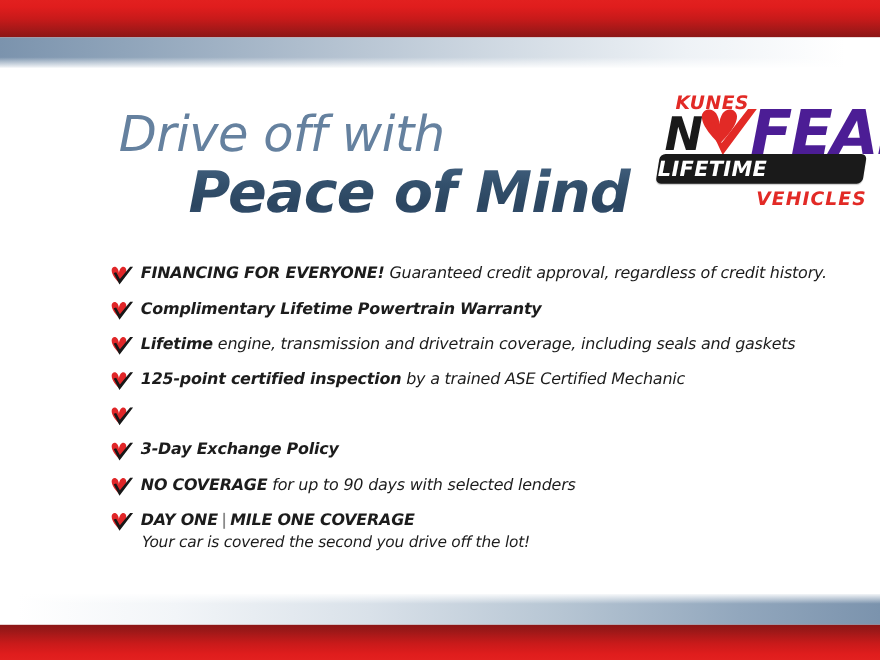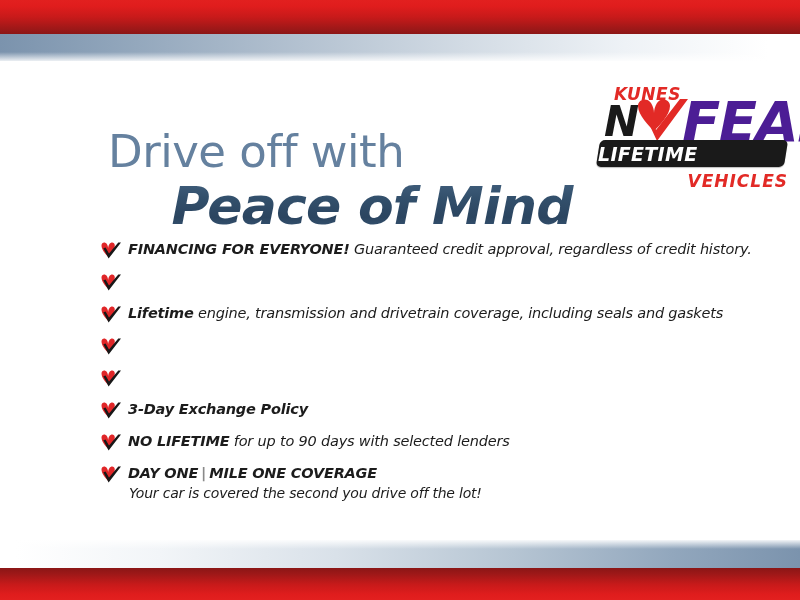--- a/index.html
+++ b/index.html
@@ -65,27 +65,27 @@
 
   
   .headline {
     position: absolute;
     left: 108px;
     top: 98px;
     width: 470px;
   }
   .headline-line1 {
     font-family: "DejaVu Sans", sans-serif;
+    font-style: italic;
     font-weight: normal;
     font-size: 45px;
     line-height: 48px;
     letter-spacing: -0.5px;
     color: #65819f;
     text-shadow: 1px 1px 1px rgba(255,255,255,0.9);
-    margin-top: 30px;
   }
   .headline-line2 {
     font-family: "DejaVu Sans", sans-serif;
     font-style: italic;
     font-weight: bold;
     font-size: 52px;
     line-height: 56px;
     letter-spacing: -0.8px;
     margin-top: 2px;
     margin-left: 58px;
@@ -274,40 +274,42 @@
       <span class="bullet-text"><span class="b">FINANCING FOR EVERYONE!</span><span> Guaranteed credit approval, regardless of credit history.</span></span>
     </div>
 
     <div class="bullet-row">
       <span class="bullet-icon">
         <svg viewBox="0 0 22 18" width="22" height="18" aria-hidden="true">
           <path d="M1.5 4.6 C1.5 1.3, 5 0.3, 6.8 3 C7.7 4.4, 8.1 6.2, 8.1 7.6 C8.1 6.2, 8.6 4.4, 9.5 3 C11.3 0.3, 14.8 1.3, 14.8 4.6 C14.8 8.8, 10.5 13.4, 8.1 15.8 C5.7 13.4, 1.5 8.8, 1.5 4.6 Z" fill="#e02628"></path>
           <path d="M3.3 7.2 L8.6 17.6 L21 1.4 L18.3 1.4 L9.0 12.6 L5.6 6.5 Z" fill="#181818"></path>
         </svg>
       </span>
+      <span class="bullet-text"><span class="b">Complimentary Lifetime Powertrain Warranty</span><span></span></span>
     </div>
 
     <div class="bullet-row">
       <span class="bullet-icon">
         <svg viewBox="0 0 22 18" width="22" height="18" aria-hidden="true">
           <path d="M1.5 4.6 C1.5 1.3, 5 0.3, 6.8 3 C7.7 4.4, 8.1 6.2, 8.1 7.6 C8.1 6.2, 8.6 4.4, 9.5 3 C11.3 0.3, 14.8 1.3, 14.8 4.6 C14.8 8.8, 10.5 13.4, 8.1 15.8 C5.7 13.4, 1.5 8.8, 1.5 4.6 Z" fill="#e02628"></path>
           <path d="M3.3 7.2 L8.6 17.6 L21 1.4 L18.3 1.4 L9.0 12.6 L5.6 6.5 Z" fill="#181818"></path>
         </svg>
       </span>
       <span class="bullet-text"><span class="b">Lifetime</span><span> engine, transmission and drivetrain coverage, including seals and gaskets</span></span>
     </div>
 
 
     <div class="bullet-row">
       <span class="bullet-icon">
         <svg viewBox="0 0 22 18" width="22" height="18" aria-hidden="true">
           <path d="M1.5 4.6 C1.5 1.3, 5 0.3, 6.8 3 C7.7 4.4, 8.1 6.2, 8.1 7.6 C8.1 6.2, 8.6 4.4, 9.5 3 C11.3 0.3, 14.8 1.3, 14.8 4.6 C14.8 8.8, 10.5 13.4, 8.1 15.8 C5.7 13.4, 1.5 8.8, 1.5 4.6 Z" fill="#e02628"></path>
           <path d="M3.3 7.2 L8.6 17.6 L21 1.4 L18.3 1.4 L9.0 12.6 L5.6 6.5 Z" fill="#181818"></path>
         </svg>
       </span>
+      <span class="bullet-text"><span class="b">125-point certified inspection</span><span> by a trained ASE Certified Mechanic</span></span>
     </div>
 
     <div class="bullet-row">
       <span class="bullet-icon">
         <svg viewBox="0 0 22 18" width="22" height="18" aria-hidden="true">
           <path d="M1.5 4.6 C1.5 1.3, 5 0.3, 6.8 3 C7.7 4.4, 8.1 6.2, 8.1 7.6 C8.1 6.2, 8.6 4.4, 9.5 3 C11.3 0.3, 14.8 1.3, 14.8 4.6 C14.8 8.8, 10.5 13.4, 8.1 15.8 C5.7 13.4, 1.5 8.8, 1.5 4.6 Z" fill="#e02628"></path>
           <path d="M3.3 7.2 L8.6 17.6 L21 1.4 L18.3 1.4 L9.0 12.6 L5.6 6.5 Z" fill="#181818"></path>
         </svg>
       </span>
     </div>
@@ -322,21 +324,21 @@
       <span class="bullet-text"><span class="b">3-Day Exchange Policy</span><span></span></span>
     </div>
 
     <div class="bullet-row">
       <span class="bullet-icon">
         <svg viewBox="0 0 22 18" width="22" height="18" aria-hidden="true">
           <path d="M1.5 4.6 C1.5 1.3, 5 0.3, 6.8 3 C7.7 4.4, 8.1 6.2, 8.1 7.6 C8.1 6.2, 8.6 4.4, 9.5 3 C11.3 0.3, 14.8 1.3, 14.8 4.6 C14.8 8.8, 10.5 13.4, 8.1 15.8 C5.7 13.4, 1.5 8.8, 1.5 4.6 Z" fill="#e02628"></path>
           <path d="M3.3 7.2 L8.6 17.6 L21 1.4 L18.3 1.4 L9.0 12.6 L5.6 6.5 Z" fill="#181818"></path>
         </svg>
       </span>
-      <span class="bullet-text"><span class="b">NO LIFETIME</span><span> for up to 90 days with selected lenders</span></span>
+      <span class="bullet-text"><span class="b">NO COVERAGE</span><span> for up to 90 days with selected lenders</span></span>
     </div>
 
     <div class="bullet-row">
       <span class="bullet-icon">
         <svg viewBox="0 0 22 18" width="22" height="18" aria-hidden="true">
           <path d="M1.5 4.6 C1.5 1.3, 5 0.3, 6.8 3 C7.7 4.4, 8.1 6.2, 8.1 7.6 C8.1 6.2, 8.6 4.4, 9.5 3 C11.3 0.3, 14.8 1.3, 14.8 4.6 C14.8 8.8, 10.5 13.4, 8.1 15.8 C5.7 13.4, 1.5 8.8, 1.5 4.6 Z" fill="#e02628"></path>
           <path d="M3.3 7.2 L8.6 17.6 L21 1.4 L18.3 1.4 L9.0 12.6 L5.6 6.5 Z" fill="#181818"></path>
         </svg>
       </span>
       <span class="bullet-text"><span class="b">DAY ONE</span><span class="sep">|</span><span class="b">MILE ONE COVERAGE</span><span class="bullet-sub">Your car is covered the second you drive off the lot!</span></span>

